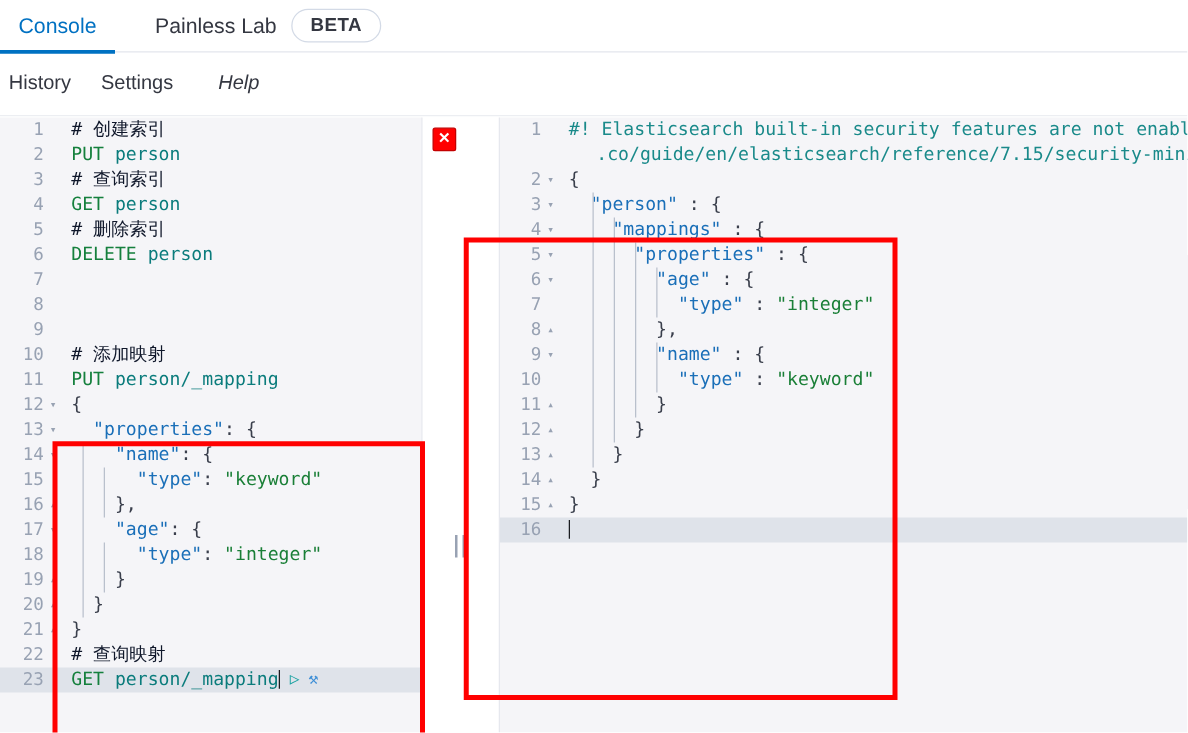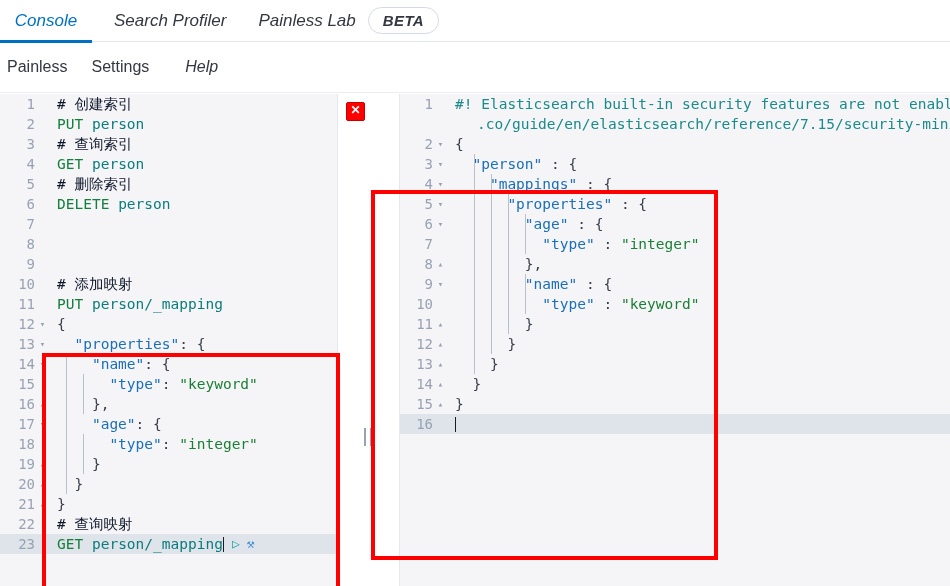--- a/index.html
+++ b/index.html
@@ -18,21 +18,20 @@
   
   .topnav {
     height: 42px;
     border-bottom: 1px solid #e3e6ed;
     display: flex;
     align-items: center;
     padding: 0 0 0 0;
     box-sizing: border-box;
     background: #ffffff;
     position: relative;
-    font-style: italic;
   }
   .topnav-tab {
     font-size: 17px;
     color: #343741;
     padding: 0 0 0 0;
     margin: 0 0 0 0;
     height: 42px;
     display: flex;
     align-items: center;
     position: relative;
@@ -243,31 +242,28 @@
   .annot-left  { left: 42px;  top: 259px; width: 298px; height: 318px; }
   .annot-right { left: 371px; top: 96px;  width: 347px; height: 370px; }
 </style>
 </head>
 <body>
 
 <div class="topnav">
   <div class="topnav-tab tab-console active">
     <span>Console</span>
   </div>
-  <div class="topnav-tab tab-search">
-    <span>Search Profiler</span>
-  </div>
   <div class="topnav-tab tab-painless">
     <span>Painless Lab</span>
   </div>
   <div class="beta-badge">BETA</div>
 </div>
 
 <div class="subnav">
-  <div class="subnav-item sub-history">Painless</div>
+  <div class="subnav-item sub-history">History</div>
   <div class="subnav-item sub-settings">Settings</div>
   <div class="subnav-item sub-help">Help</div>
 </div>
 
 <div class="editors">
 
   <div class="pane pane-left">
     <div class="code" id="left-code"><div class="row"><span class="gutter">1</span><span class="fold"></span><span class="txt"><span class="c-comment"># 创建索引</span></span></div><div class="row"><span class="gutter">2</span><span class="fold"></span><span class="txt"><span class="c-method">PUT</span> <span class="c-url">person</span></span></div><div class="row"><span class="gutter">3</span><span class="fold"></span><span class="txt"><span class="c-comment"># 查询索引</span></span></div><div class="row"><span class="gutter">4</span><span class="fold"></span><span class="txt"><span class="c-method">GET</span> <span class="c-url">person</span></span></div><div class="row"><span class="gutter">5</span><span class="fold"></span><span class="txt"><span class="c-comment"># 删除索引</span></span></div><div class="row"><span class="gutter">6</span><span class="fold"></span><span class="txt"><span class="c-method">DELETE</span> <span class="c-url">person</span></span></div><div class="row"><span class="gutter">7</span><span class="fold"></span><span class="txt"></span></div><div class="row"><span class="gutter">8</span><span class="fold"></span><span class="txt"></span></div><div class="row"><span class="gutter">9</span><span class="fold"></span><span class="txt"></span></div><div class="row"><span class="gutter">10</span><span class="fold"></span><span class="txt"><span class="c-comment"># 添加映射</span></span></div><div class="row"><span class="gutter">11</span><span class="fold"></span><span class="txt"><span class="c-method">PUT</span> <span class="c-url">person/_mapping</span></span></div><div class="row"><span class="gutter">12</span><span class="fold">▾</span><span class="txt"><span class="c-punct">{</span></span></div><div class="row"><span class="gutter">13</span><span class="fold">▾</span><span class="txt">  <span class="c-key">"properties"</span><span class="c-punct">:</span> <span class="c-punct">{</span></span></div><div class="row"><span class="gutter">14</span><span class="fold">▾</span><span class="txt">    <span class="c-key">"name"</span><span class="c-punct">:</span> <span class="c-punct">{</span></span></div><div class="row"><span class="gutter">15</span><span class="fold"></span><span class="txt">      <span class="c-key">"type"</span><span class="c-punct">:</span> <span class="c-str">"keyword"</span></span></div><div class="row"><span class="gutter">16</span><span class="fold">▴</span><span class="txt">    <span class="c-punct">}</span><span class="c-punct">,</span></span></div><div class="row"><span class="gutter">17</span><span class="fold">▾</span><span class="txt">    <span class="c-key">"age"</span><span class="c-punct">:</span> <span class="c-punct">{</span></span></div><div class="row"><span class="gutter">18</span><span class="fold"></span><span class="txt">      <span class="c-key">"type"</span><span class="c-punct">:</span> <span class="c-str">"integer"</span></span></div><div class="row"><span class="gutter">19</span><span class="fold">▴</span><span class="txt">    <span class="c-punct">}</span></span></div><div class="row"><span class="gutter">20</span><span class="fold">▴</span><span class="txt">  <span class="c-punct">}</span></span></div><div class="row"><span class="gutter">21</span><span class="fold">▴</span><span class="txt"><span class="c-punct">}</span></span></div><div class="row"><span class="gutter">22</span><span class="fold"></span><span class="txt"><span class="c-comment"># 查询映射</span></span></div><div class="row active"><span class="gutter">23</span><span class="fold"></span><span class="txt"><span class="c-method">GET</span> <span class="c-url">person/_mapping</span><span class="caret"></span></span><span class="icon-run">▷</span><span class="icon-wrench">⚒</span></div></div>
   <div class="guides">
         <div class="guide" style="left: 66px; top: 260px; height: 140px;"></div>

